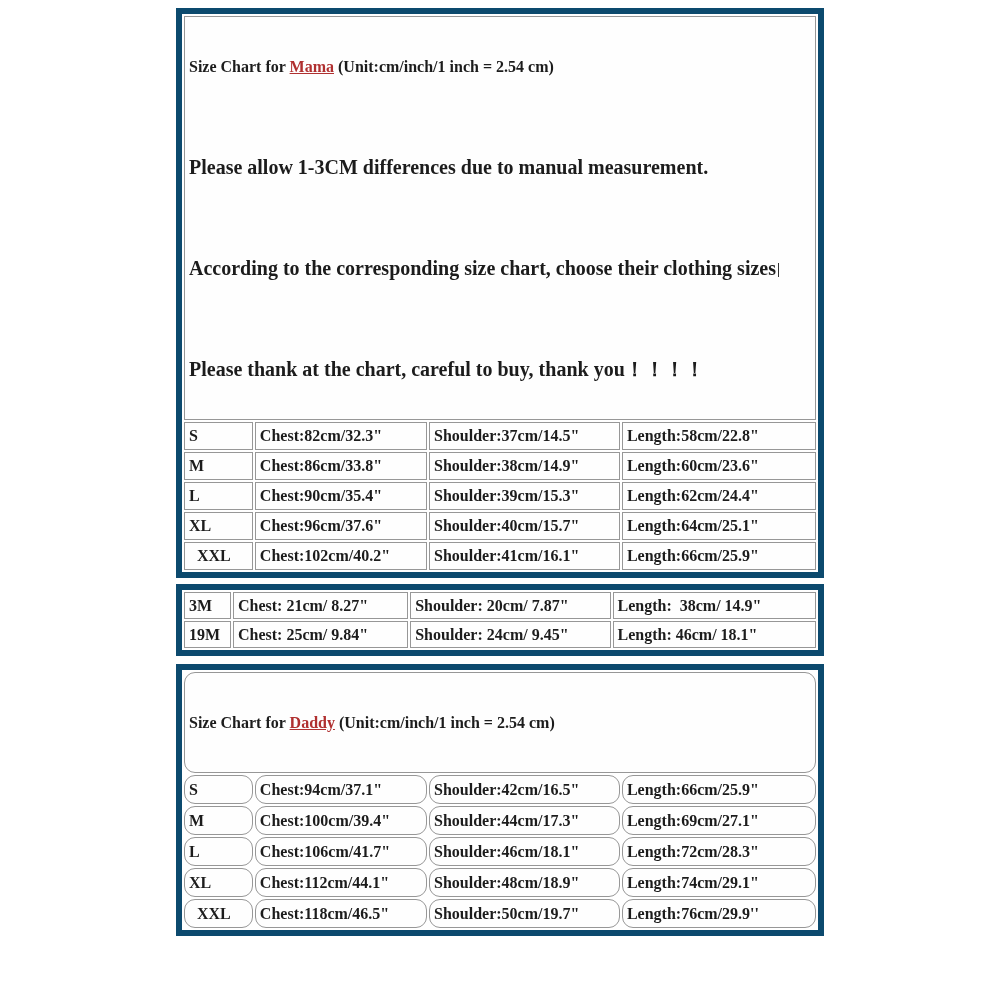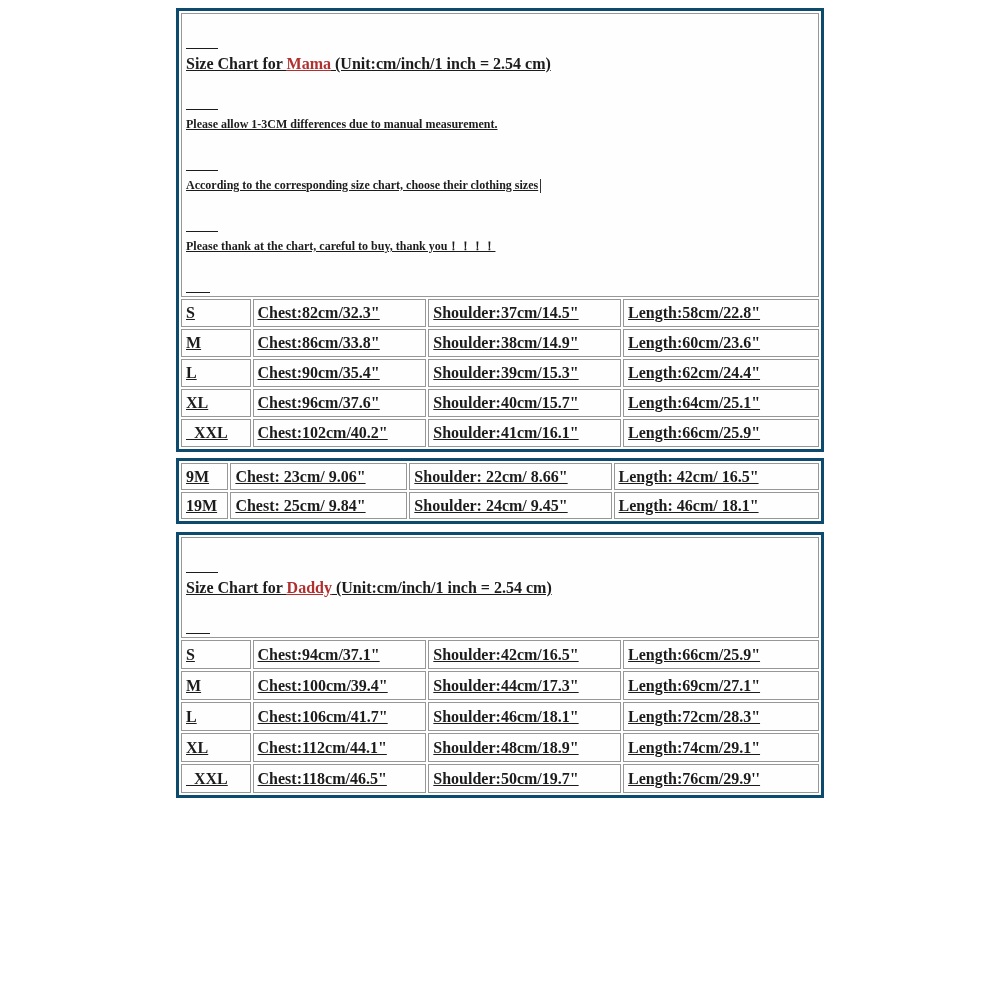--- a/index.html
+++ b/index.html
@@ -1,34 +1,34 @@
 <!DOCTYPE html>
 <html><head>
 <meta charset="utf-8">
 <style>
   html,body{margin:0;padding:0;background:#ffffff;}
   .canvas{width:1000px;height:1000px;background:#fff;overflow:hidden;}
   .page{width:648px;margin:0 auto;padding-top:8px;
         font-family:"Liberation Serif","DejaVu Serif",serif;font-weight:bold;color:#1c1c1c;}
   table.chart{width:100%;border-collapse:separate;border-spacing:2px;
-              border:3px solid #0c4a6e;background:#ffffff;table-layout:fixed;text-decoration:underline;}
+              border:6px solid #0c4a6e;background:#ffffff;table-layout:fixed;}
   table.chart td{border:1px solid #979797;background:#fefefe;
                  font-family:"Liberation Serif","DejaVu Serif",serif;font-weight:bold;
                  font-size:16px;color:#1c1c1c;white-space:pre;overflow:hidden;
                  padding:1px 4px;vertical-align:middle;}
   .t-mama{margin-bottom:6px;}
   .t-baby{margin-bottom:8px;}
   .t-daddy{margin-bottom:2px;}
   .t-mama td{height:24px;}
   .t-baby td{height:23px;}
-  .t-daddy td{height:25px;}
+  .t-daddy td{height:25px;border-radius:11px;}
   td.headcell{height:auto;}
   .linkname{color:#b03030;text-decoration:underline;}
   td.size{color:#b03030;}
-  .note{line-height:25px;font-size:12px;}
+  .note{line-height:25px;font-size:20px;margin-top:40px;}
   .titleline{line-height:25px;font-size:16px;}
   .caret{display:inline-block;width:1px;height:14px;border-left:1px solid #333;
          margin-left:2px;vertical-align:middle;}
   
   .t-mama .c-size,.t-daddy .c-size{width:11%;}
   .t-mama .c-a,.t-daddy .c-a{width:27.5%;}
   .t-mama .c-b,.t-daddy .c-b{width:30.5%;}
   .t-mama .c-c,.t-daddy .c-c{width:31%;}
   .t-baby .c-size{width:7.5%;}
   .t-baby .c-a{width:28%;}
@@ -92,24 +92,24 @@
 
   <table class="chart t-baby">
     <colgroup>
           <col class="c-size">
           <col class="c-a">
           <col class="c-b">
           <col class="c-c">
         </colgroup>
     <tbody>
     <tr>
-      <td class="size">9M</td>
-      <td>Chest: 23cm/ 9.06"</td>
-      <td>Shoulder: 22cm/ 8.66"</td>
-      <td>Length: 42cm/ 16.5"</td>
+      <td class="size">3M</td>
+      <td>Chest: 21cm/ 8.27"</td>
+      <td>Shoulder: 20cm/ 7.87"</td>
+      <td>Length:  38cm/ 14.9"</td>
     </tr>
     <tr>
       <td class="size">19M</td>
       <td>Chest: 25cm/ 9.84"</td>
       <td>Shoulder: 24cm/ 9.45"</td>
       <td>Length: 46cm/ 18.1"</td>
     </tr>
   </tbody>
       </table>
 

